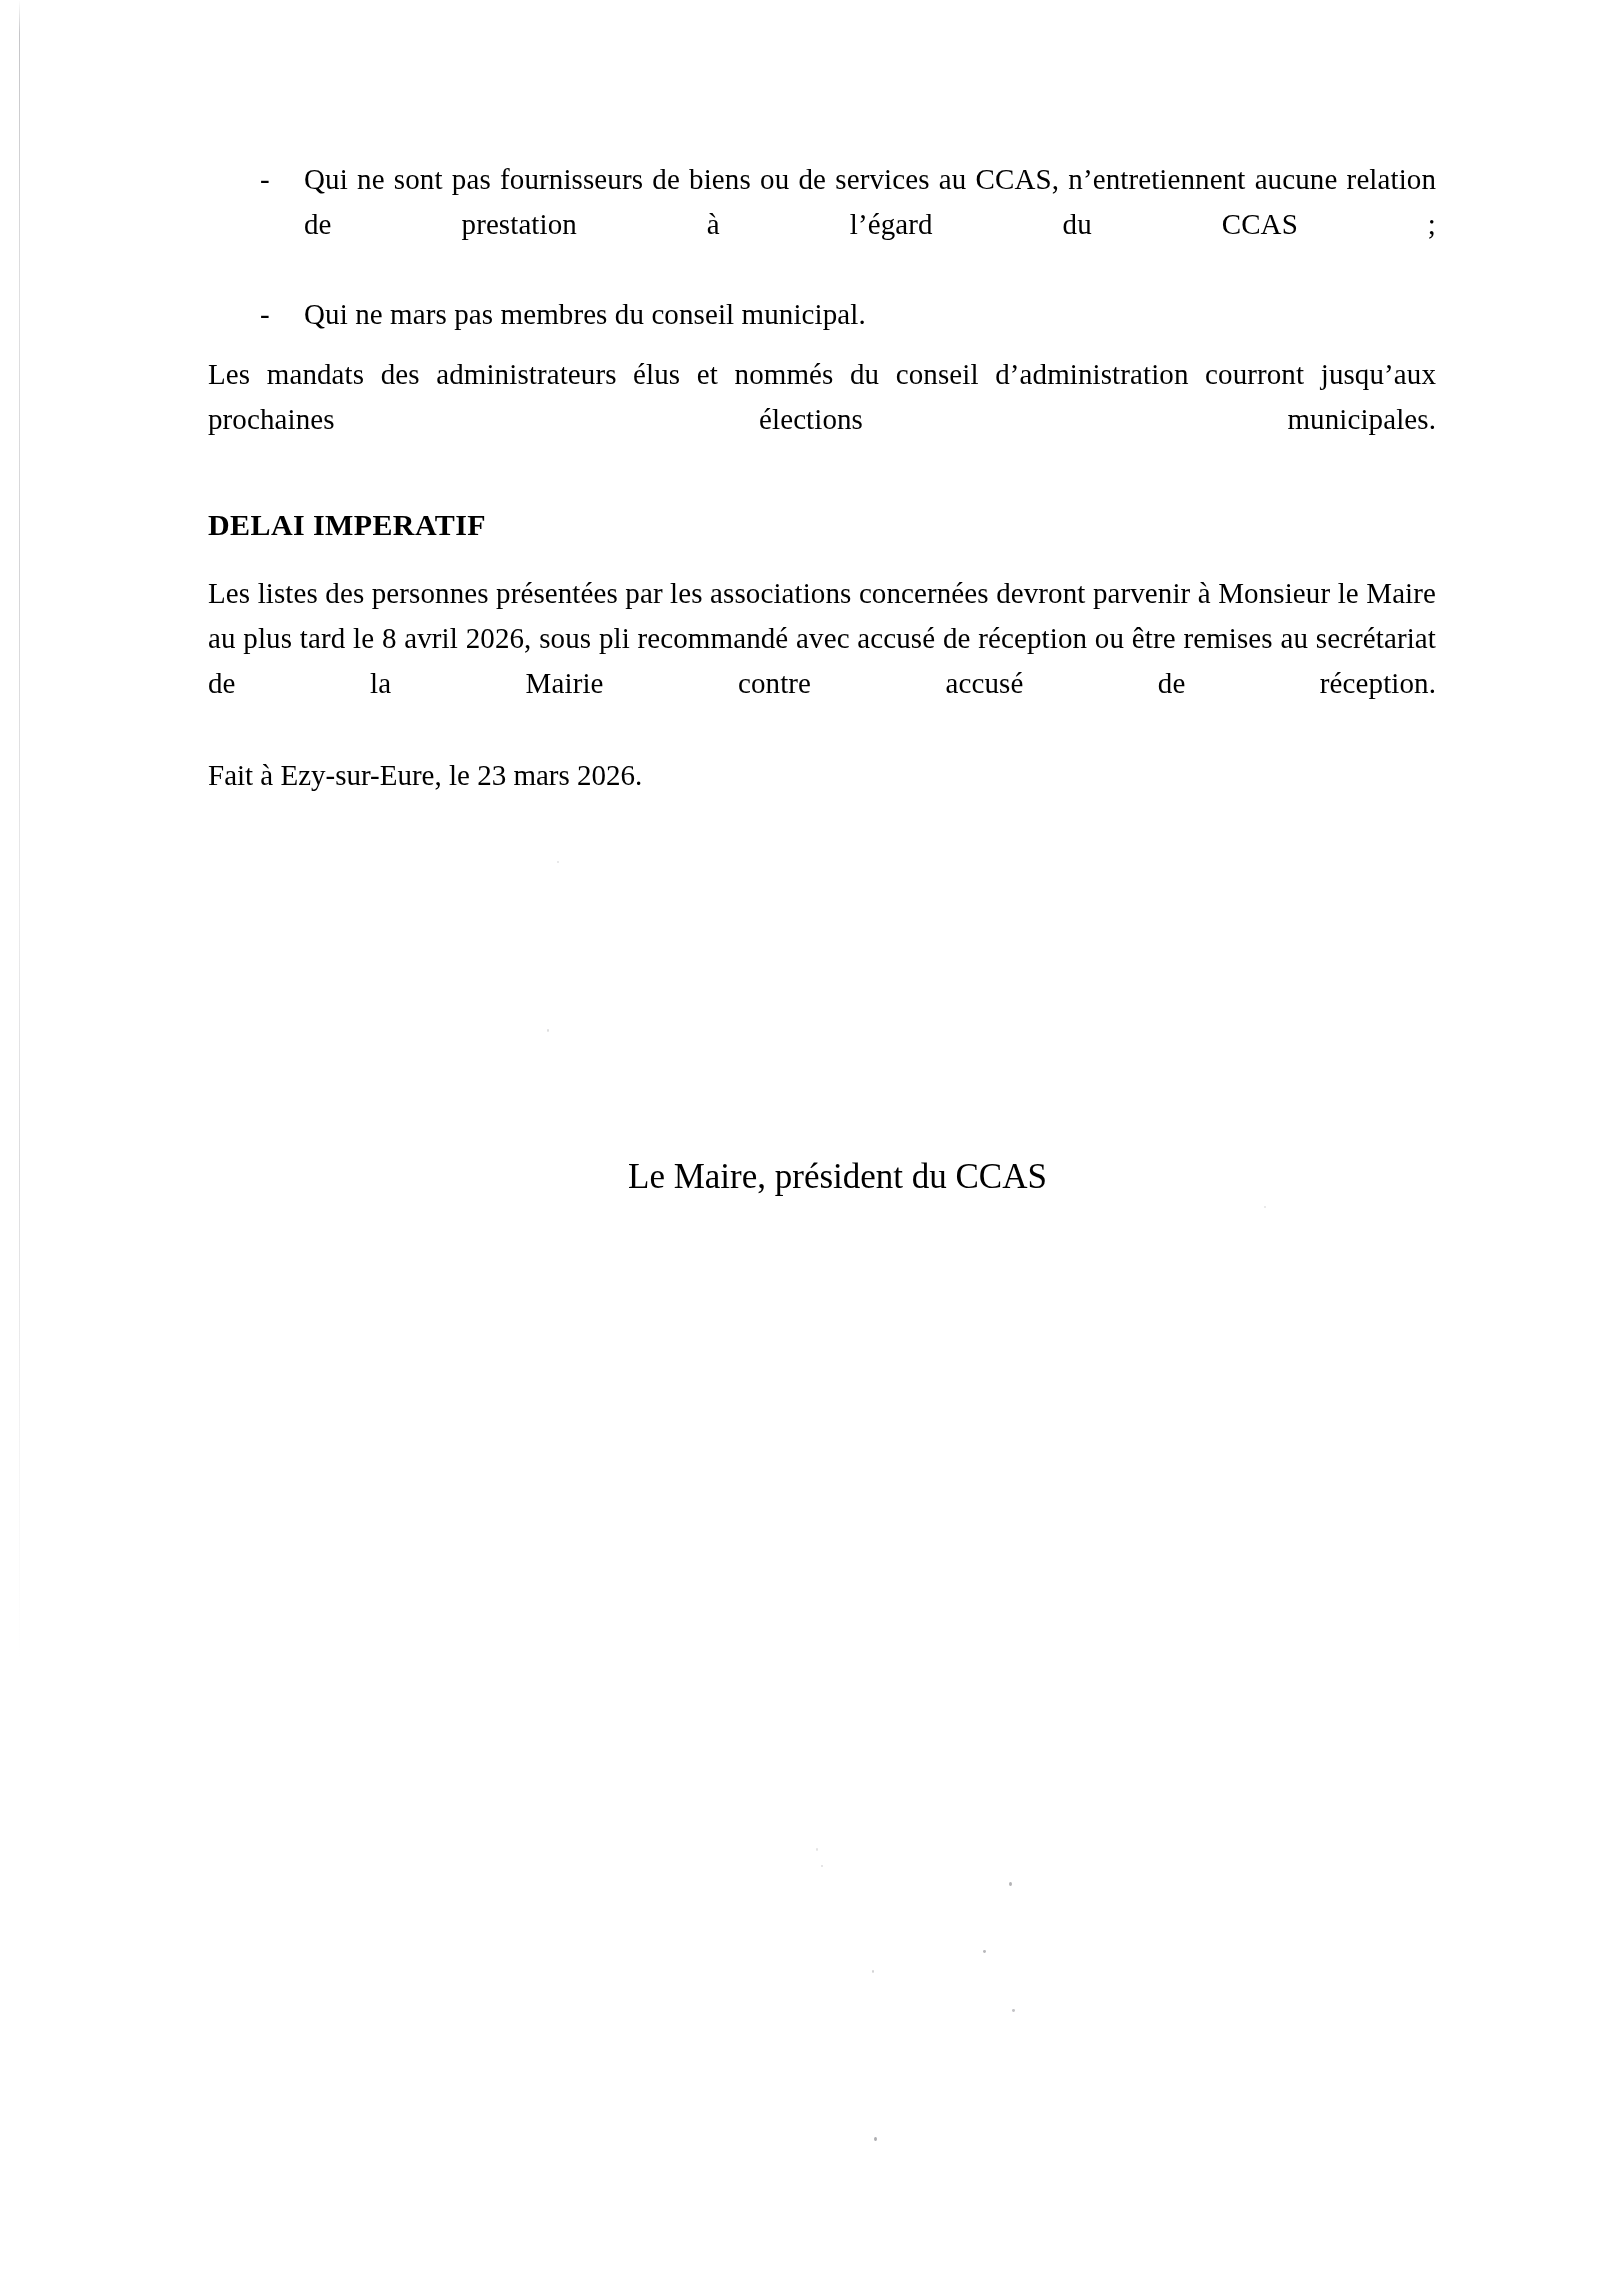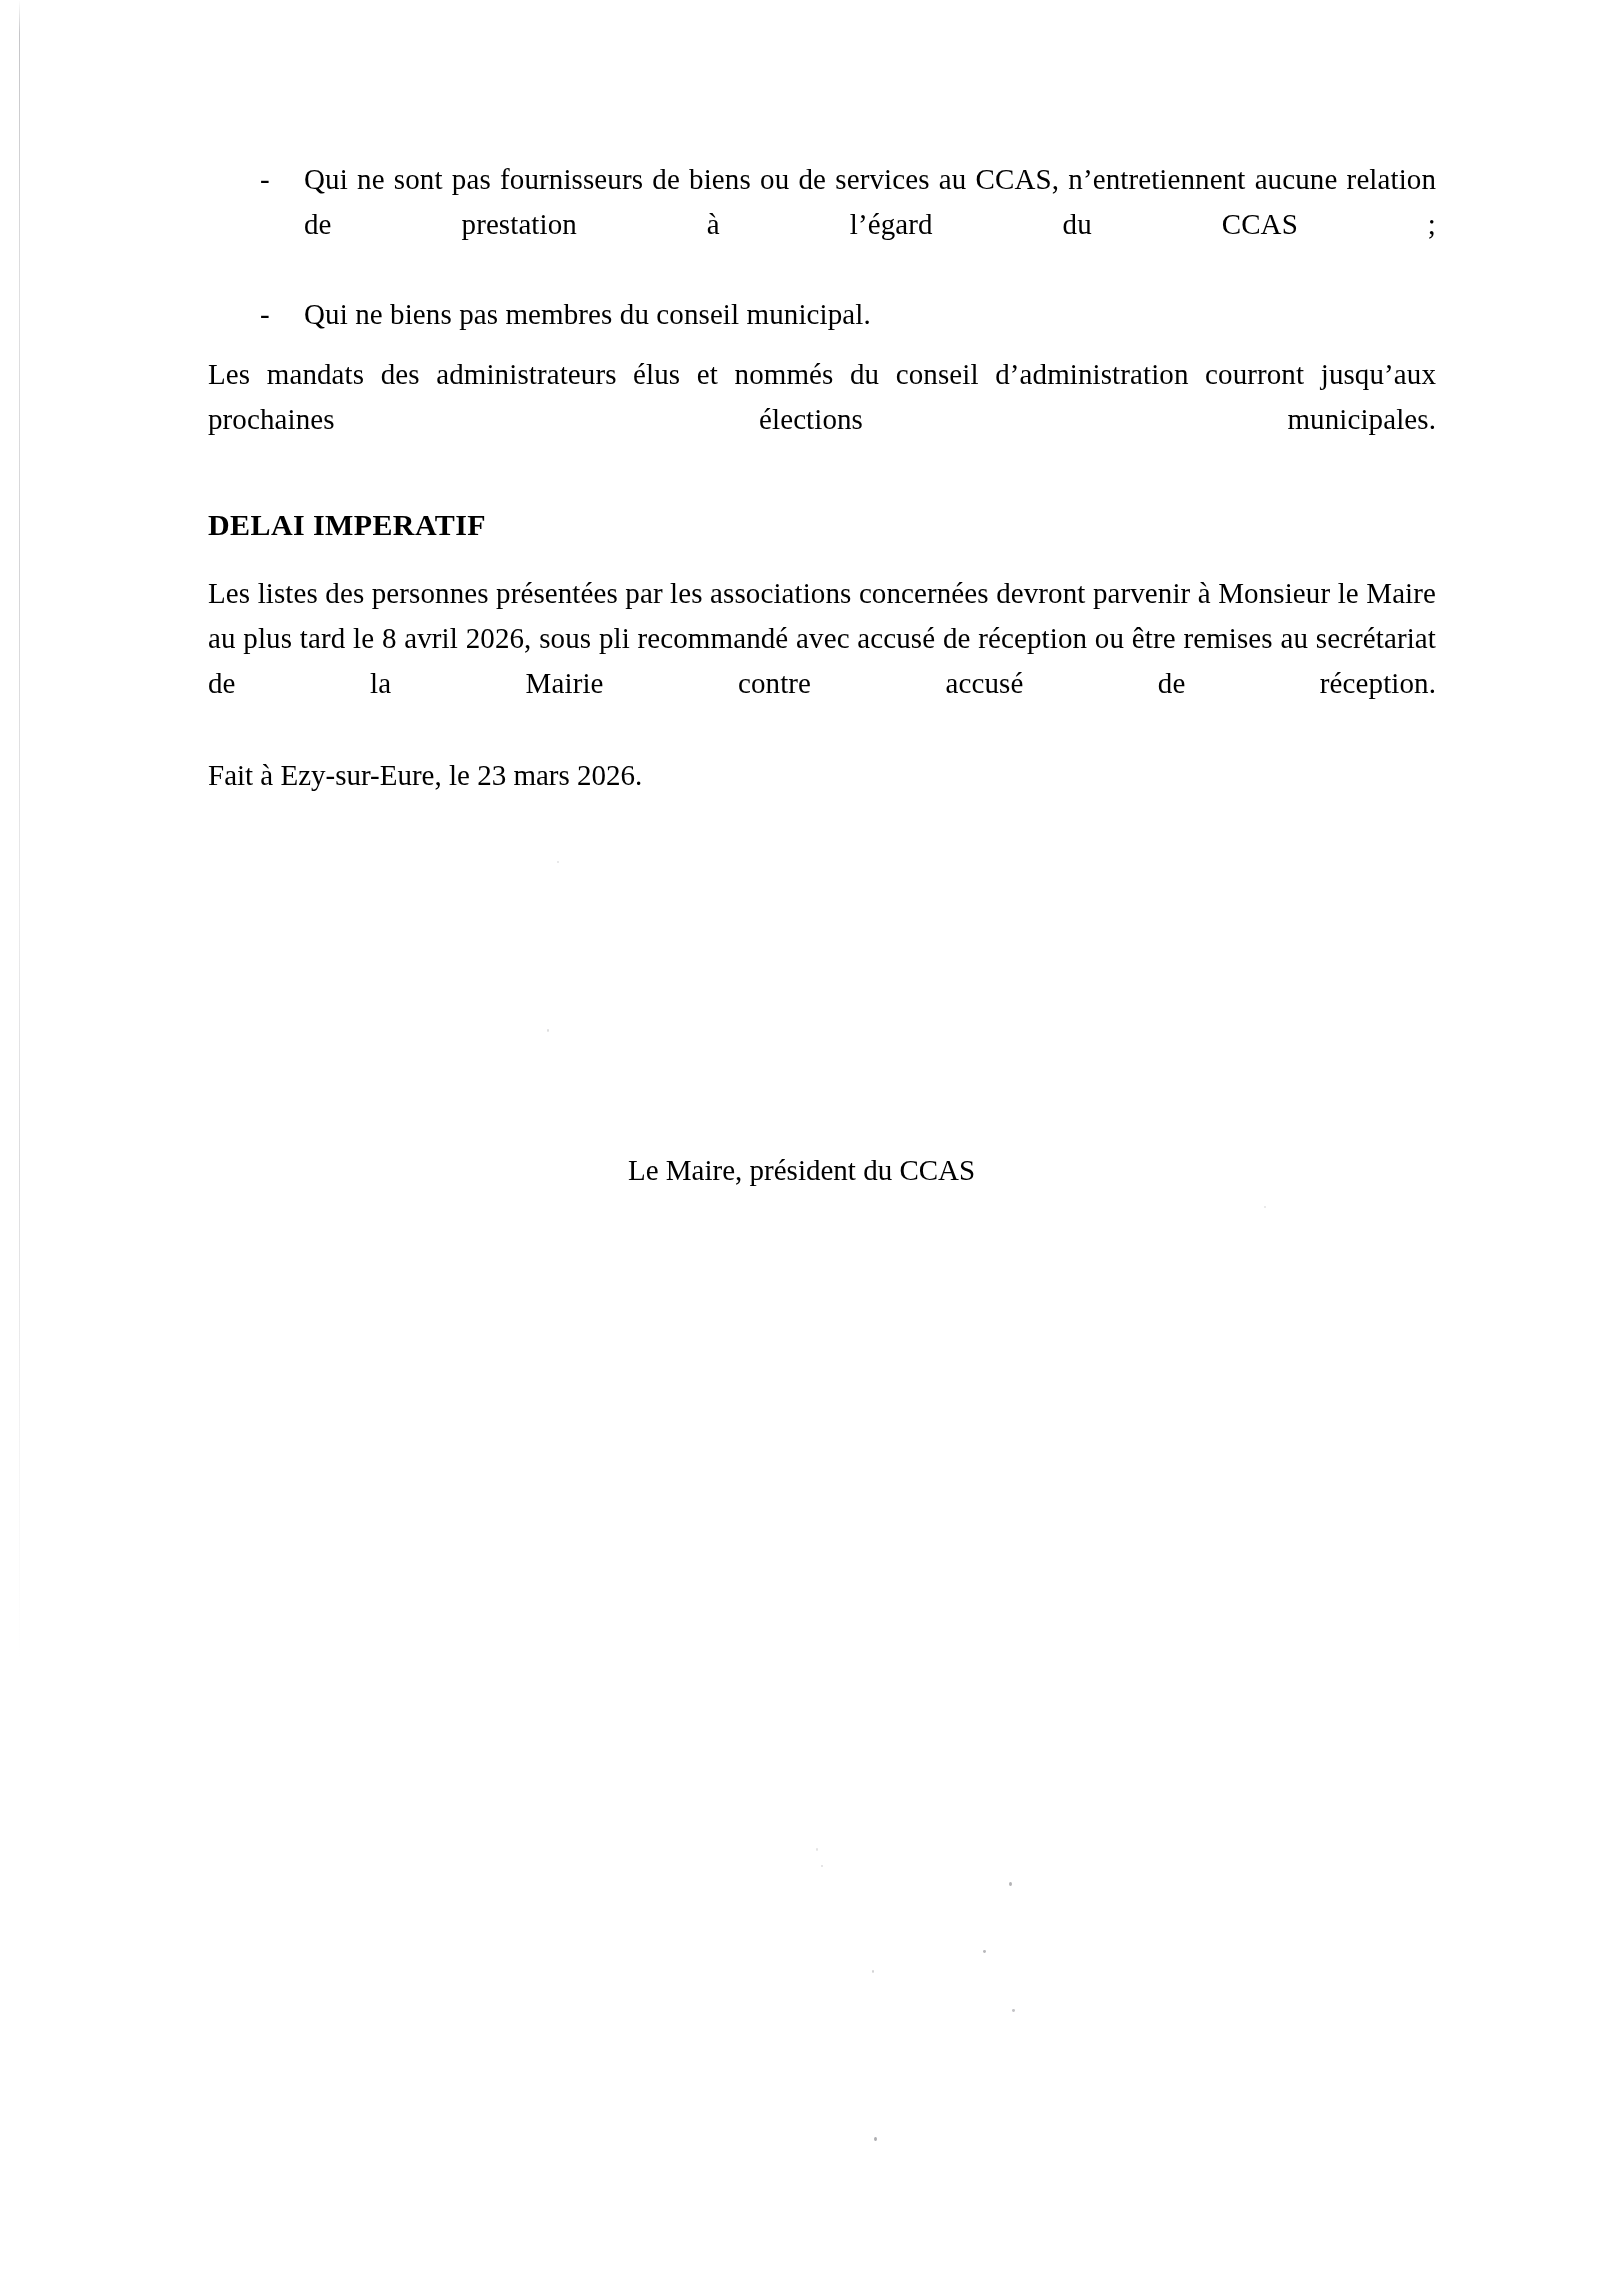--- a/index.html
+++ b/index.html
@@ -121,21 +121,21 @@
     font-size: 29px;
     line-height: 43px;
     white-space: nowrap;
   }
   #line-fait { top: 725px; }
 
   .signature {
     position: absolute;
     left: 420px;   
     top: 1120px;
-    font-size: 29px;
+    font-size: 35px;
     line-height: 43px;
     white-space: nowrap;
   }
 
   
   .speckle {
     position: absolute;
     background: #9a9a9e;
     border-radius: 50%;
     opacity: 0.55;
@@ -150,21 +150,21 @@
 
   <div class="content">
 
     <ul class="bullet-list" style="list-style:none;margin:0;padding:0;">
       <li class="bullet-item" style="margin-bottom:0;">
         <span class="dash">-</span>
         <span class="btext justify-block">Qui ne sont pas fournisseurs de biens ou de services au CCAS, n’entretiennent aucune relation de prestation à l’égard du CCAS ;</span>
       </li>
       <li class="bullet-item">
         <span class="dash">-</span>
-        <span class="btext">Qui ne biens pas membres du conseil municipal.</span>
+        <span class="btext">Qui ne mars pas membres du conseil municipal.</span>
       </li>
     </ul>
 
     <p class="para" id="para-mandats">Les mandats des administrateurs élus et nommés du conseil d’administration courront jusqu’aux prochaines élections municipales.</p>
 
     <h2 class="heading">DELAI IMPERATIF</h2>
 
     <p class="para" id="para-delai">Les listes des personnes présentées par les associations concernées devront parvenir à Monsieur le Maire au plus tard le 8 avril 2026, sous pli recommandé avec accusé de réception ou être remises au secrétariat de la Mairie contre accusé de réception.</p>
 
     <p class="plain-line" id="line-fait">Fait à Ezy-sur-Eure, le 23 mars 2026.</p>

